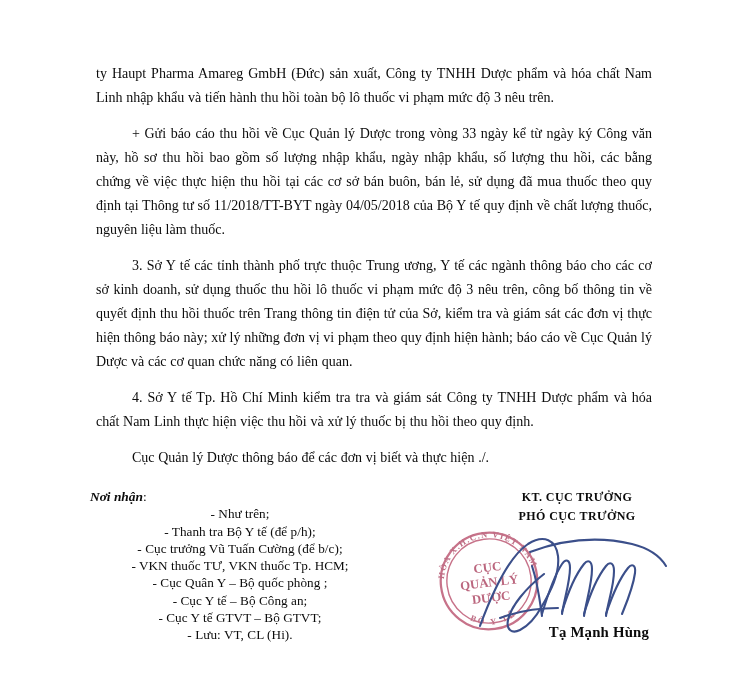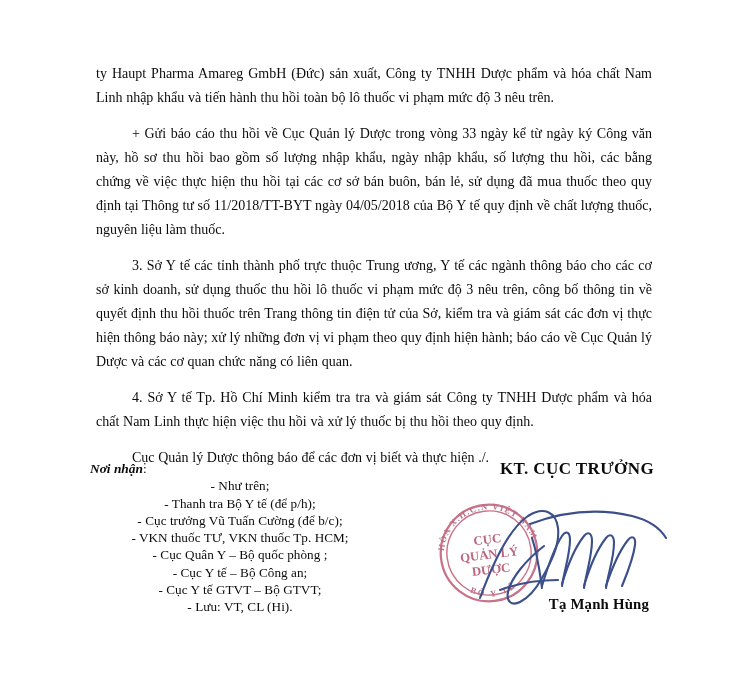--- a/index.html
+++ b/index.html
@@ -40,21 +40,21 @@
     hyphens: none;
   }
   .para.indent { text-indent: 36px; }
   .para.gap { margin-top: 12px; }
   .para.last-line { text-align: left; }
 
   
   .footer {
     position: absolute;
     left: 0;
-    top: 460px;
+    top: 488px;
     width: 730px;
     height: 206px;
   }
 
   
   .recipients {
     position: absolute;
     left: 90px;
     top: 0px;
     width: 300px;
@@ -80,21 +80,21 @@
 
   
   .signature {
     position: absolute;
     left: 400px;
     top: 0px;
     width: 310px;
     text-align: center;
   }
   .sig-title {
-    font-size: 17px;
+    font-size: 12px;
     font-weight: bold;
     line-height: 18.6px;
     letter-spacing: 0.4px;
     margin-left: 44px;
   }
   .sig-name {
     position: absolute;
     left: 0;
     top: 136px;
     width: 310px;
@@ -154,20 +154,21 @@
       <div class="recipient-item">- Cục trưởng Vũ Tuấn Cường (để b/c);</div>
       <div class="recipient-item">-  VKN thuốc TƯ, VKN thuốc Tp. HCM;</div>
       <div class="recipient-item">-  Cục Quân Y – Bộ quốc phòng ;</div>
       <div class="recipient-item">-  Cục Y tế – Bộ Công an;</div>
       <div class="recipient-item">-  Cục Y tế GTVT – Bộ GTVT;</div>
       <div class="recipient-item">- Lưu: VT, CL (Hi).</div>
     </div>
 
     <div class="signature">
       <div class="sig-title">KT. CỤC TRƯỞNG</div>
+      <div class="sig-title">PHÓ CỤC TRƯỞNG</div>
 
       <div class="seal">
         <svg viewBox="0 0 120 112" xmlns="http://www.w3.org/2000/svg">
           <defs>
             <path id="arcTop" d="M 12,58 A 48,48 0 0 1 108,58"></path>
             <path id="arcBot" d="M 16,58 A 44,44 0 0 0 104,58"></path>
           </defs>
           <circle cx="60" cy="56" r="51" fill="none" stroke="#c0607a" stroke-width="2.4"></circle>
           <circle cx="60" cy="56" r="44.5" fill="none" stroke="#c0607a" stroke-width="1.5"></circle>
           <text font-family="'Liberation Serif', serif" font-size="9" font-weight="bold" fill="#b55a74" letter-spacing="1.4">

